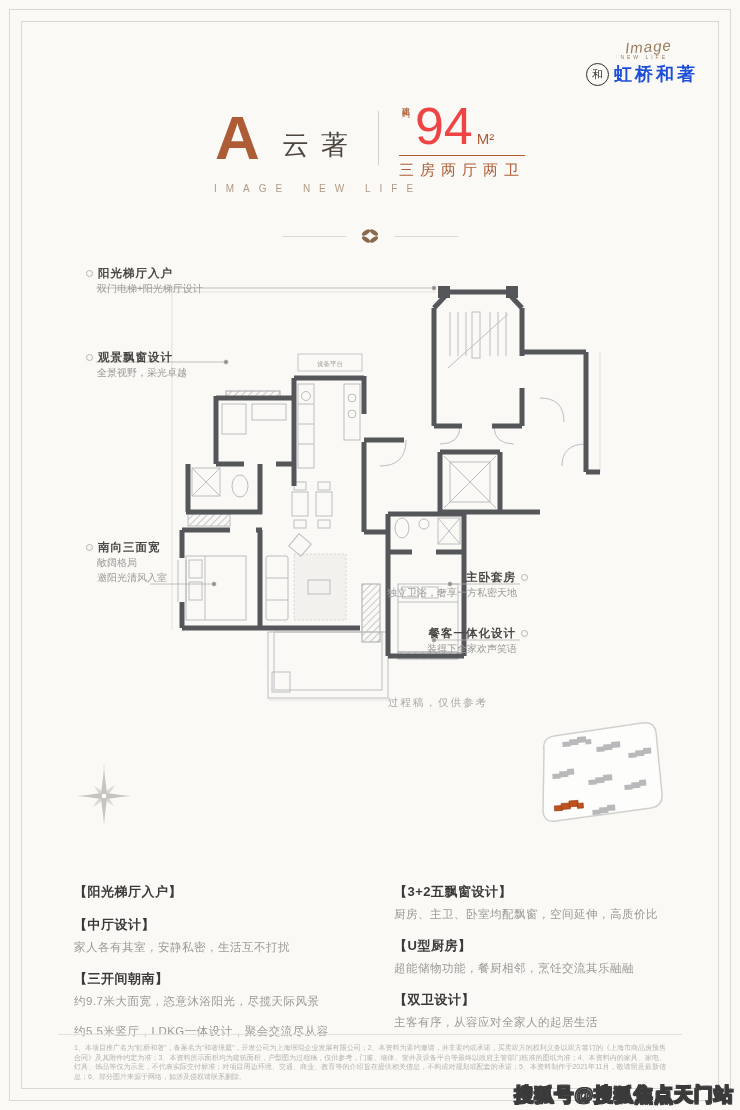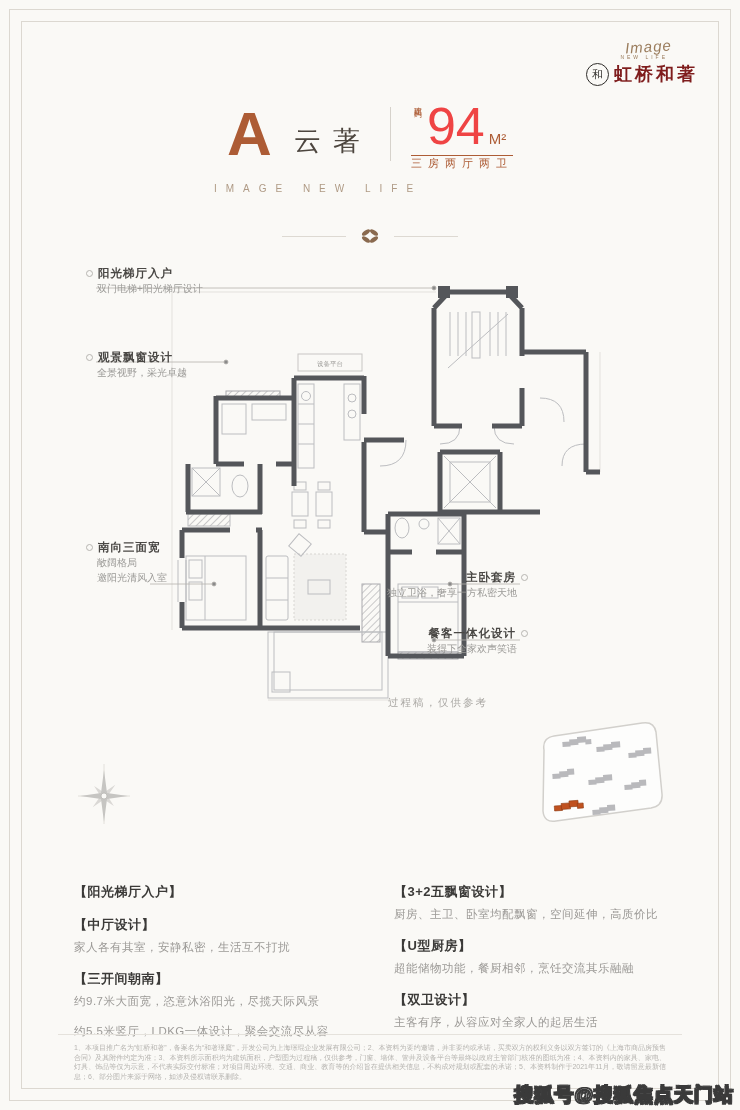--- a/index.html
+++ b/index.html
@@ -11,36 +11,36 @@
 
   
   .logo{position:absolute;top:38px;right:42px;width:150px;text-align:right;}
   .logo .script{font-style:italic;color:#9a7c5c;font-size:15px;letter-spacing:1px;
                 transform:rotate(-4deg);display:inline-block;margin-right:26px;}
   .logo .script-sub{display:block;font-size:5px;letter-spacing:3px;color:#9a7c5c;
                 margin:-2px 30px 2px 0;}
   .logo .row{display:flex;align-items:center;justify-content:flex-end;gap:5px;}
   .logo .mono{width:21px;height:21px;border:1.4px solid #2e2c29;border-radius:50%;
               display:flex;align-items:center;justify-content:center;font-size:11px;color:#2e2c29;}
-  .logo .name{font-size:18px;font-weight:700;color:#7f1d1d;letter-spacing:3px;}
+  .logo .name{font-size:18px;font-weight:700;color:#1d4ed8;letter-spacing:3px;}
 
   
   .title-block{position:absolute;top:96px;left:0;width:740px;display:flex;
                justify-content:center;align-items:center;}
   .t-unit{font-size:62px;font-weight:700;color:#ad5c35;line-height:1;}
   .t-name{font-size:27px;color:#4d463f;letter-spacing:12px;margin:14px 10px 0 22px;}
   .t-div{width:1px;height:54px;background:#d6d2cb;margin:0 20px 0 8px;}
   .t-right{display:flex;flex-direction:column;margin-top:4px;}
   .t-right-top{display:flex;align-items:flex-end;}
   .t-area-prefix{writing-mode:vertical-rl;font-size:8px;color:#ad5c35;height:42px;
                  letter-spacing:2px;margin:0 5px 8px 0;}
   .t-area-value{font-size:52px;color:#ef4444;font-weight:400;line-height:0.9;}
   .t-area-unit{font-size:15px;color:#ad5c35;margin:0 0 3px 4px;}
-  .t-layout{border-top:1.5px solid #ad5c35;margin-top:5px;
-            font-size:11px;color:#ad5c35;letter-spacing:6px;white-space:nowrap;}
+  .t-layout{border-top:1.5px solid #ad5c35;margin-top:5px;padding-top:5px;
+            font-size:15px;color:#ad5c35;letter-spacing:6px;white-space:nowrap;}
   .subtitle{position:absolute;top:183px;left:0;width:636px;text-align:center;
             font-size:10px;letter-spacing:9px;color:#af9a85;}
   .ornament{position:absolute;top:228px;left:0;width:740px;display:flex;
             align-items:center;justify-content:center;gap:14px;}
   .ornament .line{width:64px;height:1px;background:#ddd9d2;}
 
   
   .plan{position:absolute;top:260px;left:0;width:608px;height:470px;}
   .plan svg{position:absolute;left:0;top:0;}
   .callout{position:absolute;font-size:10px;color:#9b9a97;line-height:15px;}

